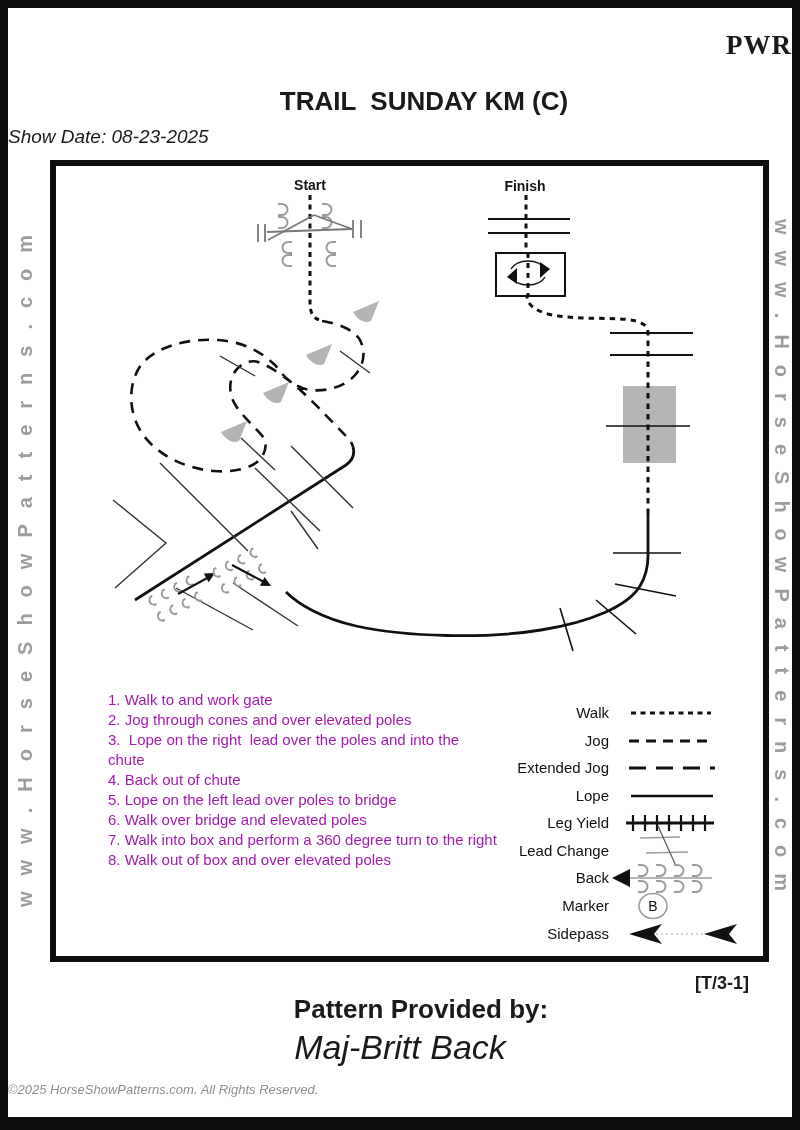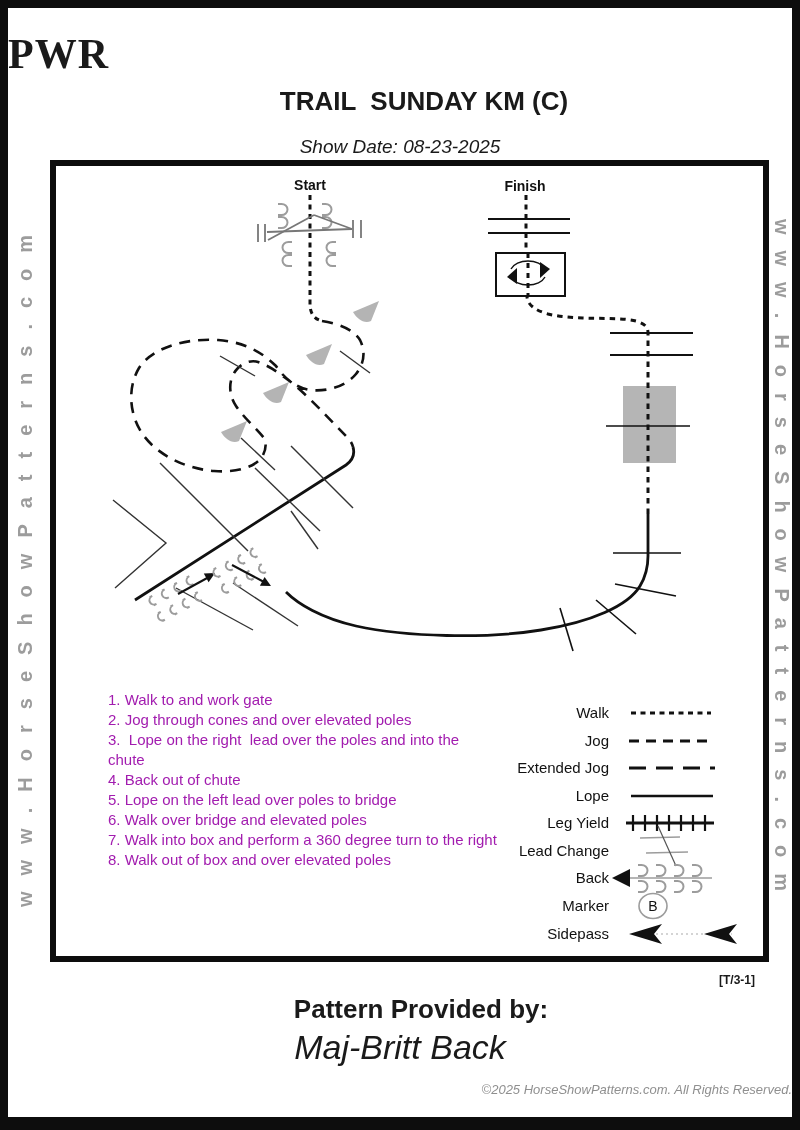--- a/index.html
+++ b/index.html
@@ -2,60 +2,60 @@
 <html><head>
 <meta charset="utf-8">
 <style>
   html,body{margin:0;padding:0;background:#444;}
   .page{
     position:relative;width:800px;height:1130px;background:#fff;
     font-family:"Liberation Sans",sans-serif;color:#1a1a1a;overflow:hidden;
     box-sizing:border-box;border:8px solid #0d0d0d;border-bottom-width:13px;
   }
   .org-title{
-    position:absolute;top:22px;left:0;width:100%;text-align:left;
-    font-family:"Liberation Serif",serif;font-weight:bold;font-size:42px;letter-spacing:1px;
+    position:absolute;top:22px;left:0;width:100%;text-align:right;
+    font-family:"Liberation Serif",serif;font-weight:bold;font-size:27px;letter-spacing:1px;
   }
   .pattern-title{
     position:absolute;top:78px;left:0;width:100%;text-align:center;
     font-weight:bold;font-size:26px;white-space:pre;padding-left:24px;
   }
   .show-date{
-    position:absolute;top:118px;left:0;width:100%;text-align:center;
-    font-style:italic;font-size:19px;margin-top:10px;
+    position:absolute;top:118px;left:0;width:100%;text-align:left;
+    font-style:italic;font-size:19px;
   }
   .frame{
     position:absolute;left:42px;top:152px;width:719px;height:802px;
     border:6px solid #0d0d0d;box-sizing:border-box;background:#fff;text-align:center;
   }
   .watermark{
     position:absolute;height:40px;width:780px;line-height:40px;text-align:center;
     color:#9c9c9c;font-weight:bold;font-size:20px;letter-spacing:16px;
     white-space:nowrap;
   }
   .watermark.left{left:-373px;top:535px;transform:rotate(-90deg);}
   .watermark.right{left:384px;top:535px;transform:rotate(90deg);}
   .instructions{
     position:absolute;left:100px;top:682px;width:390px;
     font-size:15px;line-height:20px;color:#a21caf;
   }
   .instructions div{white-space:pre-wrap;}
   .pattern-code{
-    position:absolute;right:37px;top:965px;font-weight:bold;font-size:12px;
+    position:absolute;right:43px;top:965px;font-weight:bold;font-size:18px;
   }
   .provided-by{
     position:absolute;top:986px;left:0;width:100%;text-align:center;
     font-weight:bold;font-size:26px;padding-left:21px;
   }
   .author{
     position:absolute;top:1020px;left:0;width:100%;text-align:center;
     font-style:italic;font-size:34px;
   }
   .copyright{
-    position:absolute;top:1074px;left:0;width:100%;text-align:right;
+    position:absolute;top:1074px;left:0;width:100%;text-align:left;
     font-style:italic;font-size:13px;color:#8f8f8f;
   }
   svg text{font-family:"Liberation Sans",sans-serif;}
   .lbl{font-size:14px;font-weight:bold;fill:#111;}
   .leg{font-size:15px;fill:#111;}
 </style>
 </head>
 <body>
 
 <div class="page">

